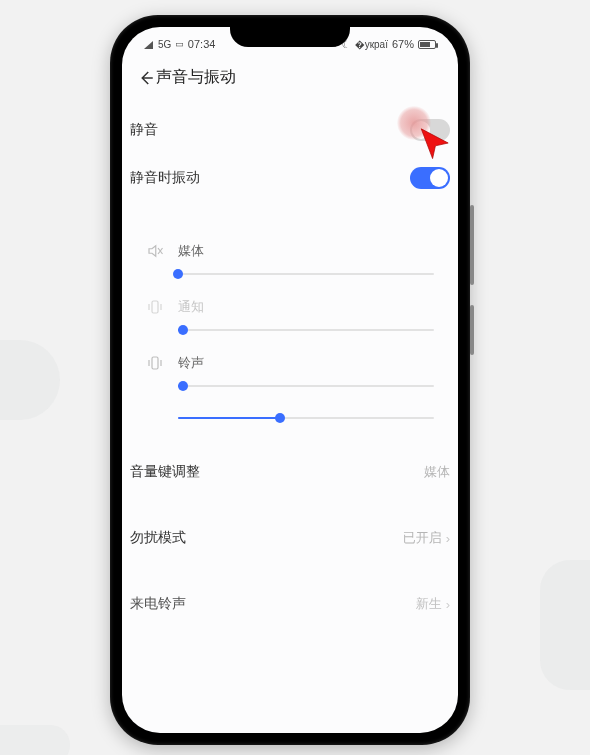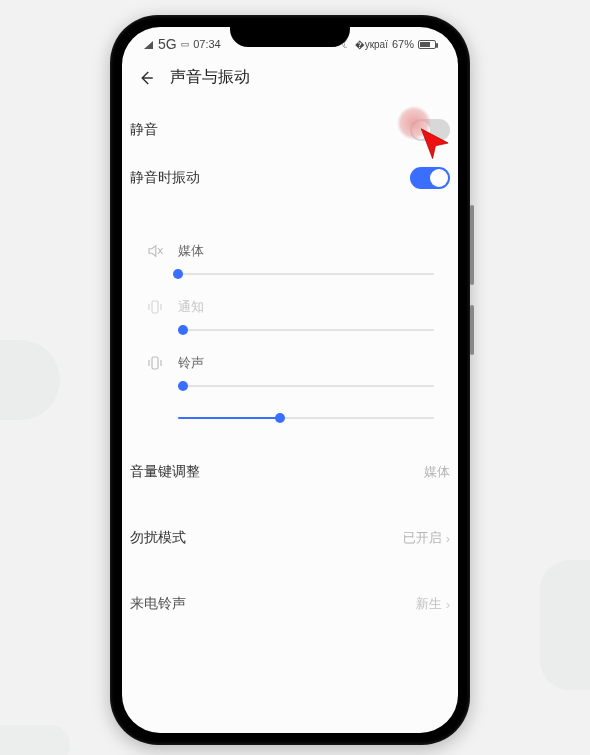--- a/index.html
+++ b/index.html
@@ -96,21 +96,20 @@
   .battery::after {
     content: ""; position: absolute; right: -3px; top: 2px; width: 2px; height: 5px; background: #555; border-radius: 1px;
   }
   .battery .fill { position: absolute; left: 1px; top: 1px; bottom: 1px; width: 60%; background: #555; }
 
   
   .header {
     display: flex;
     align-items: center;
     padding: 10px 1px 14px 14px;
-    gap: 14px;
   }
   .back-btn {
     width: 20px; height: 20px; display: flex; align-items: center; justify-content: center;
     cursor: pointer;
   }
   .back-btn svg { width: 18px; height: 18px; }
   .title { font-size: 16px; color: #222; font-weight: 500; }
 
   
   .content { padding: 4px 0 0 0; }
@@ -195,21 +194,21 @@
 <div class="phone">
   <div class="side-btn a"></div>
   <div class="side-btn b"></div>
 
   <div class="screen">
     <div class="notch"></div>
 
     <div class="statusbar">
       <div class="sb-left">
         <span class="sig-icon"></span>
-        <span style="font-size:14px;">5G</span>
+        <span style="font-size:10px;">5G</span>
         <span style="font-size:9px;">▭</span>
         <span>07:34</span>
       </div>
       <div class="sb-right">
         <span style="font-size:10px;">⏱</span>
         <span style="font-size:10px;">☾</span>
         <span style="font-size:10px;">�украї</span>
         <span>67%</span>
         <span class="battery">
             <span class="fill"></span>

